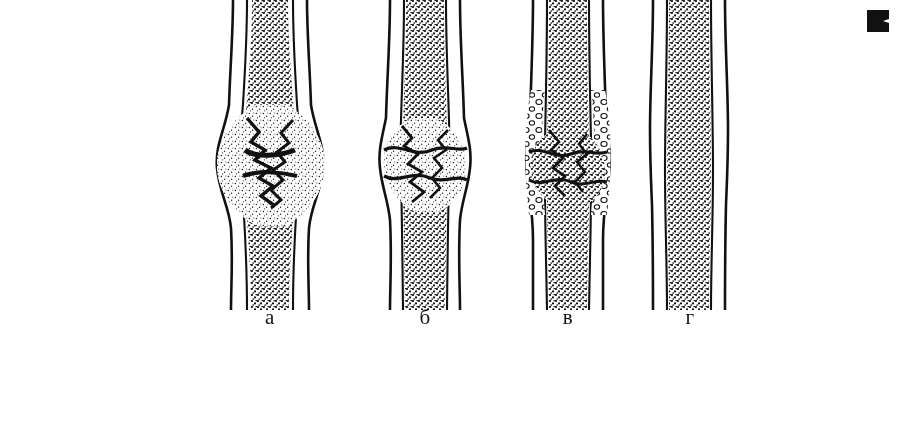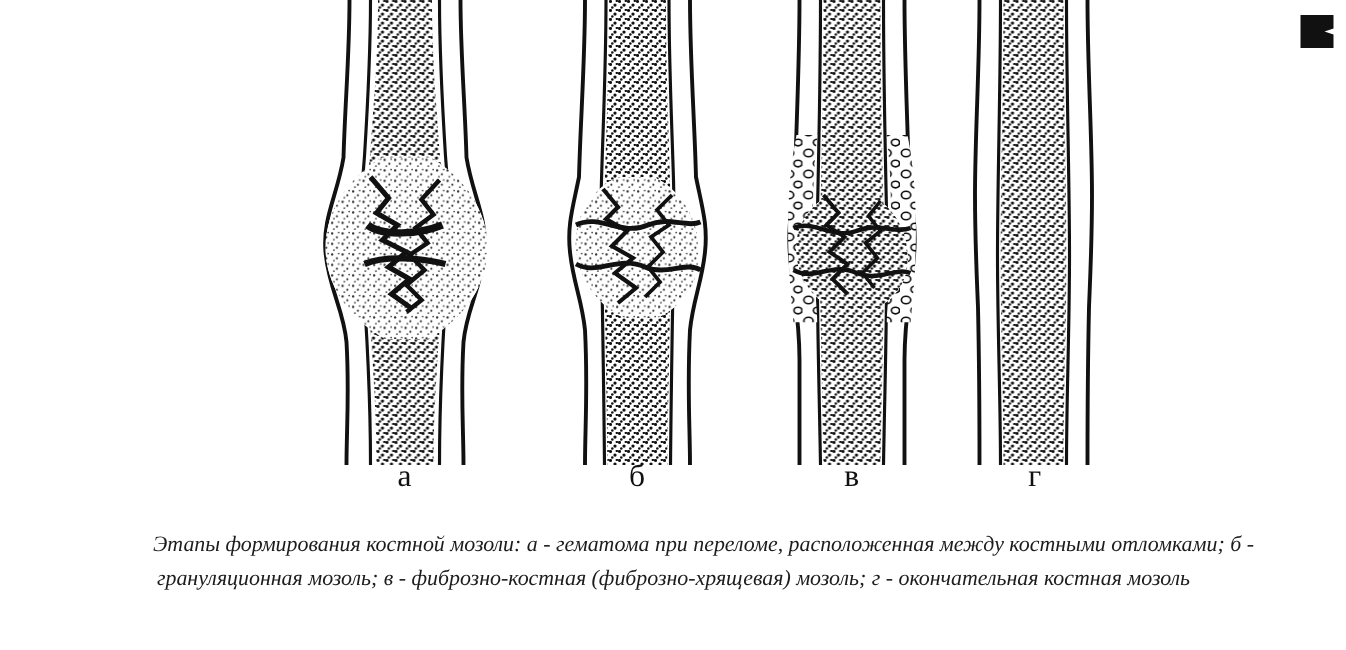--- a/index.html
+++ b/index.html
@@ -210,19 +210,18 @@
         <path d="M106,0 C106,60 108,120 108,170 C108,220 106,265 106,310" fill="none" stroke="#111111" stroke-width="2.1"></path>
         <g clip-path="url(#clipCanalG)">
           <rect x="56" y="0" width="56" height="310" fill="url(#stipple)"></rect>
         </g>
       </svg>
       <div class="panel-label">г</div>
     </div>
 
   </div>
 
-  <div class="caption">Этапы формирования костной мозоли: а - гематома при переломе, расположенная между костными отломками; б - грануляционная мозоль; в - фиброзно-костная (фиброзно-хрящевая) мозоль; г - окончательная костная мозоль</div>
 
   <svg class="corner-mark" viewBox="0 0 26 26">
     <path d="M2,2 L24,2 L24,11 L18,13 L24,15 L24,24 L2,24 Z" fill="#111111"></path>
   </svg>
 
 </div>
 
 </body></html>

